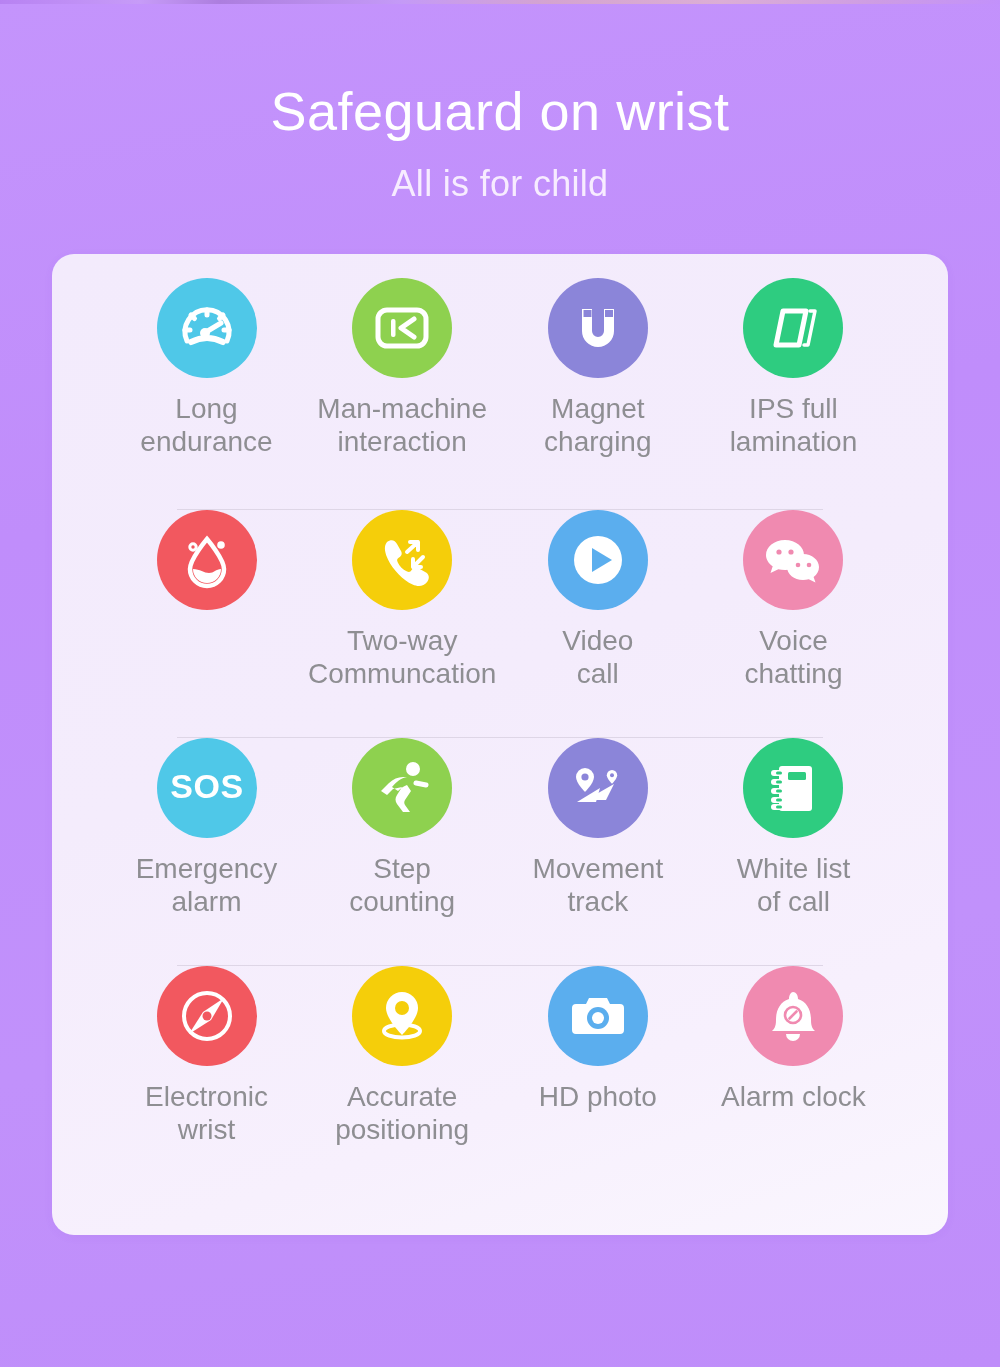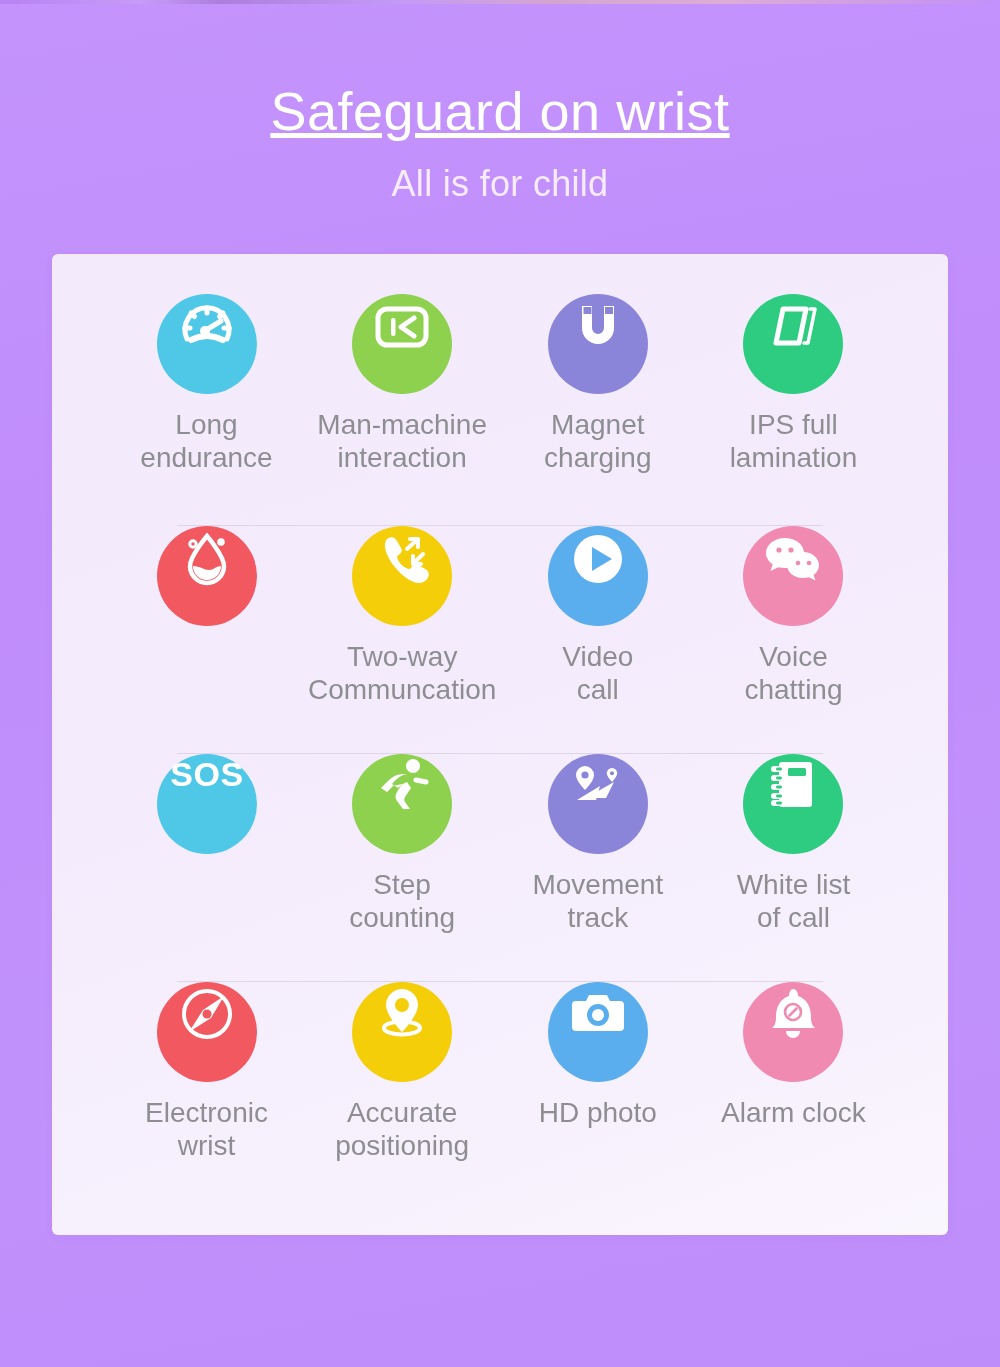--- a/index.html
+++ b/index.html
@@ -15,36 +15,36 @@
   .top-strip{
     position:absolute;left:0;top:0;width:1000px;height:4px;
     background:linear-gradient(90deg,#b57ff0 0%,#c79df7 14%,#a87ad9 22%,#c49bf6 40%,#d7a7c8 55%,#e0b3cf 72%,#cf9ee0 88%,#c291fb 100%);
     opacity:.85;
   }
 
   .hero{position:absolute;left:0;top:0;width:1000px;text-align:center;}
   .hero-title{
     margin:0;padding-top:82px;
     font-size:54px;font-weight:400;color:#ffffff;
-    letter-spacing:.5px;line-height:1.1;text-decoration:underline;
+    letter-spacing:.5px;line-height:1.1;
   }
   .hero-sub{
     margin:0;padding-top:22px;
     font-size:36px;font-weight:400;color:#f7ecff;
     letter-spacing:.3px;
   }
 
   .card{
     position:absolute;left:52px;top:254px;
     width:896px;height:981px;
     background:linear-gradient(160deg,#f3ebfc 0%,#f4ecfc 45%,#f7f0fd 78%,#faf6fe 100%);
-    border-radius:6px;
+    border-radius:22px;
     box-shadow:0 2px 10px rgba(120,70,180,.06);
     box-sizing:border-box;
-    padding:40px 20px 20px 20px;
+    padding:24px 20px 20px 20px;
   }
 
   .grid-row{
     position:relative;
     display:flex;
     justify-content:space-between;
     padding:0 38px;
     box-sizing:border-box;
   }
   .grid-row.sep::after{
@@ -53,21 +53,21 @@
     height:1px;background:#ded6e6;
   }
 
   .cell{
     width:193px;
     display:flex;flex-direction:column;align-items:center;
     padding-bottom:14px;
   }
   .icon-circle{
     width:100px;height:100px;border-radius:50%;
-    display:flex;justify-content:center;
+    display:flex;align-items:center;justify-content:center;
     flex:0 0 auto;
   }
   .icon-circle svg{display:block;}
   .cell-label{
     margin-top:14px;
     font-size:28px;line-height:1.18;
     color:#8e8e92;text-align:center;font-weight:400;
     white-space:pre-line;
   }
 
@@ -202,20 +202,22 @@
       </div>
     </div>
 
     <div class="grid-row r3 sep">
       <div class="cell">
         <div class="icon-circle" style="background:#4fc8e8">
           <svg width="88" height="44" viewBox="0 0 88 44">
             <text class="sos-text" x="44" y="32" text-anchor="middle" style="font-size:34px">SOS</text>
           </svg>
         </div>
+        <div class="cell-label">Emergency
+alarm</div>
       </div>
 
       <div class="cell">
         <div class="icon-circle" style="background:#8ed14f">
           <svg width="62" height="62" viewBox="0 0 62 62">
             <circle cx="42" cy="12" r="7" fill="#fff"></circle>
             <path d="M36 20 C30 21 25 25 21 30 l6 4 c3-3 6-5 9-6 l4 6 -6 9 c-1 2-1 3 0 5 l5 7 h-7 l-6-8 c-2-3-2-6 0-9 l5-8 -9 2 -6 6 -6-4 8-8 c4-4 9-6 14-6 z" fill="#fff"></path>
             <path d="M45 26 l10 2" stroke="#fff" stroke-width="5" stroke-linecap="round"></path>
           </svg>
         </div>

